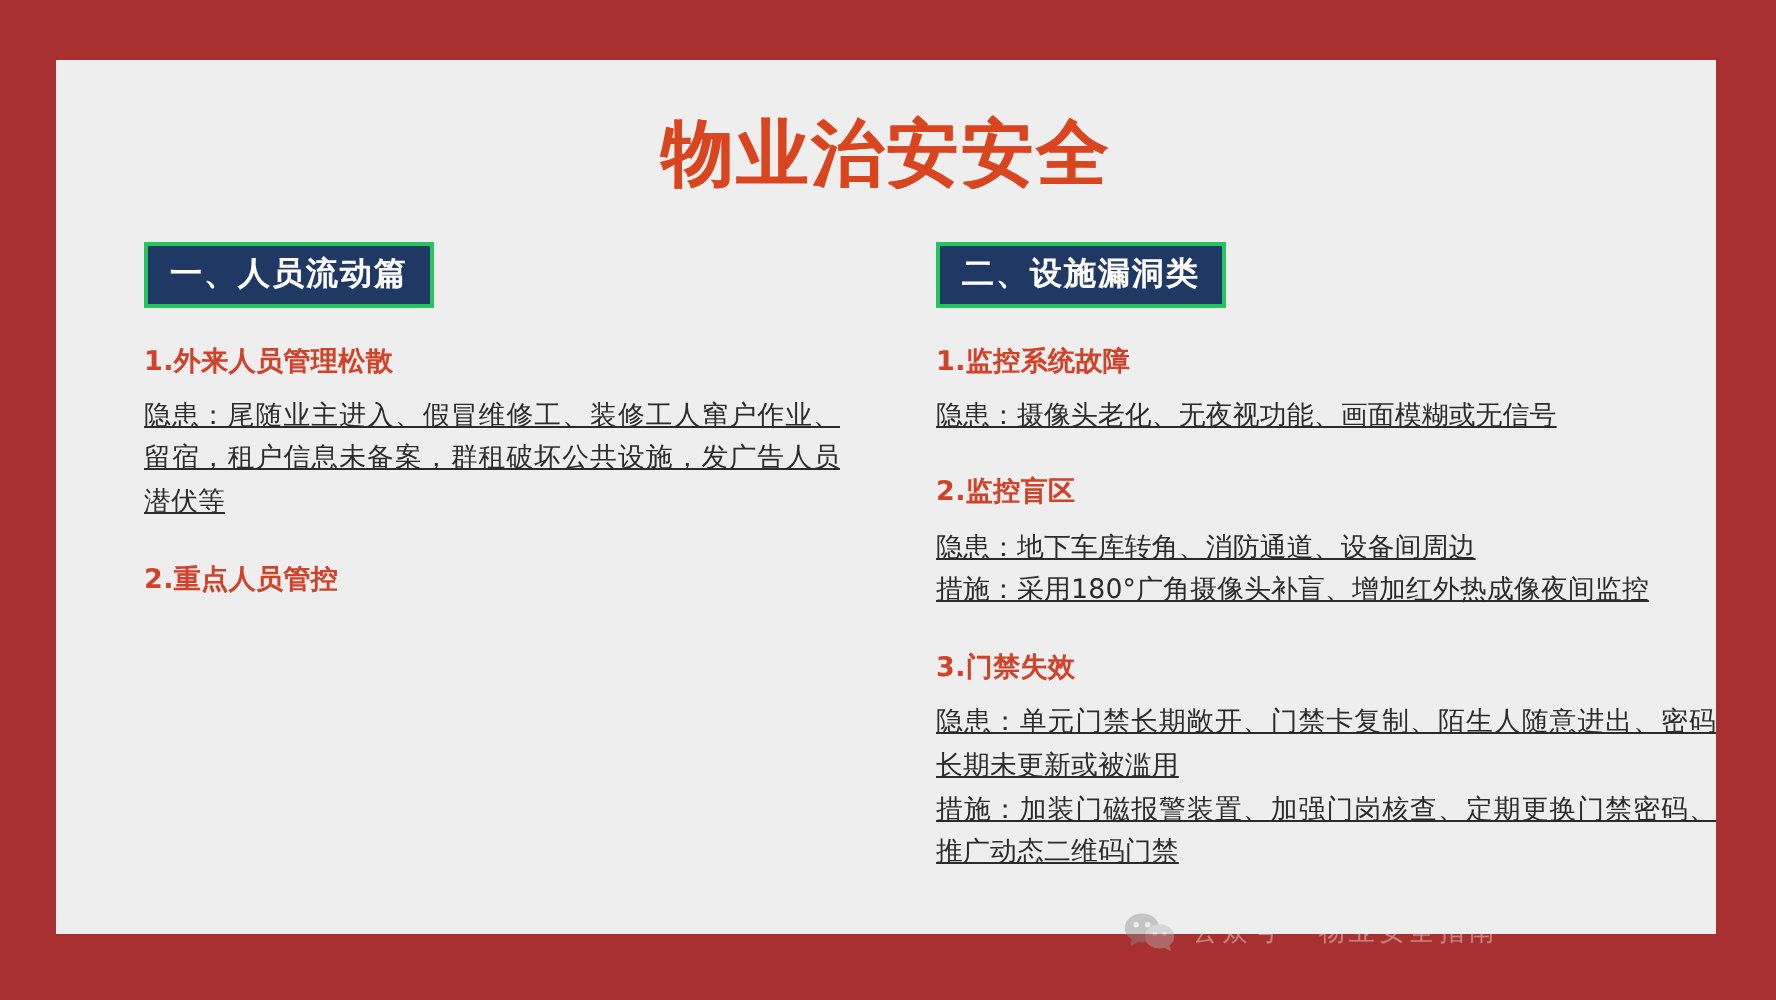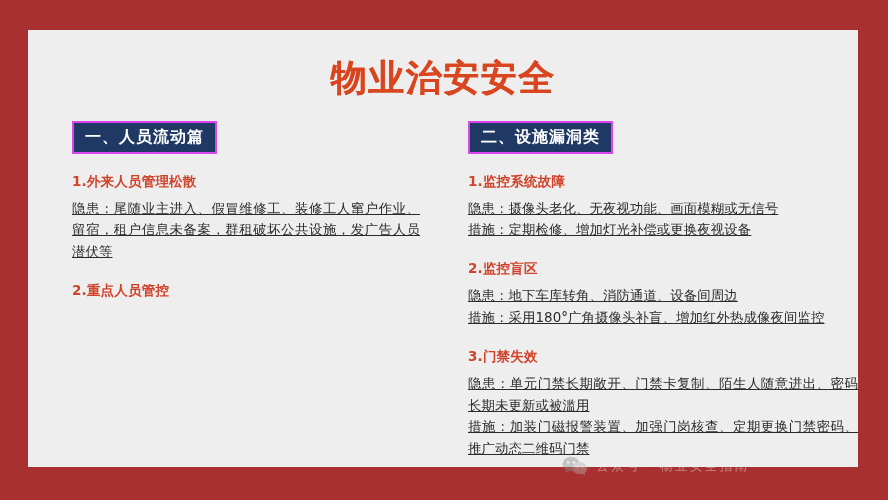--- a/index.html
+++ b/index.html
@@ -67,21 +67,21 @@
     display: block;
   }
   .section-header {
     display: inline-block;
     background: #1f3864;
     color: #ffffff;
     font-size: 16px;
     font-weight: bold;
     letter-spacing: 1px;
     padding: 5px 11px 6px 11px;
-    border: 2px solid #d946ef;
+    border: 2px solid #22c55e;
     line-height: 1.12;
     white-space: nowrap;
   }
   .column.left .section-header-wrap { padding-left: 0px; }
   .column.right .section-header-wrap { padding-left: 0px; }
 
   .sub-heading {
     color: #d1422a;
     font-size: 13.5px;
     font-weight: bold;
@@ -152,21 +152,20 @@
       </div>
 
       <div class="column right">
         <div class="section-header-wrap">
           <span class="section-header">二、设施漏洞类</span>
         </div>
 
         <div class="sub-heading">1.监控系统故障</div>
         <div class="body-block">
           <span class="body-line">隐患：摄像头老化、无夜视功能、画面模糊或无信号</span>
-          <span class="body-line">措施：定期检修、增加灯光补偿或更换夜视设备</span>
         </div>
 
         <div class="sub-heading">2.监控盲区</div>
         <div class="body-block">
           <span class="body-line">隐患：地下车库转角、消防通道、设备间周边</span>
           <span class="body-line">措施：采用180°广角摄像头补盲、增加红外热成像夜间监控</span>
         </div>
 
         <div class="sub-heading">3.门禁失效</div>
         <div class="body-block">

